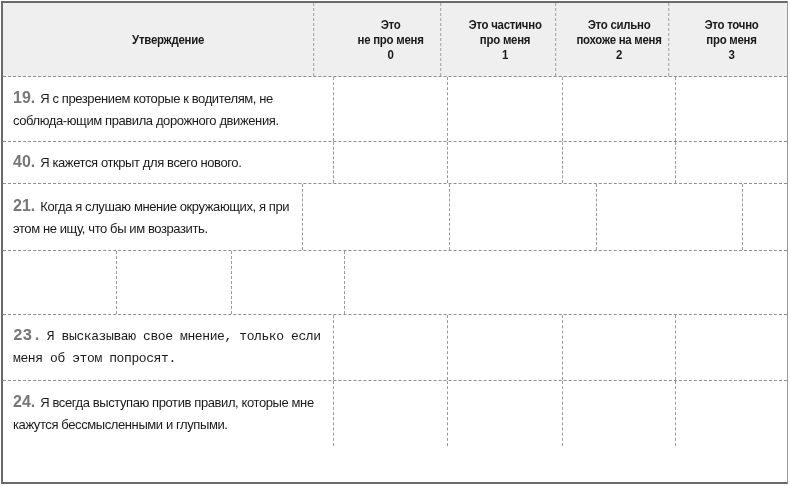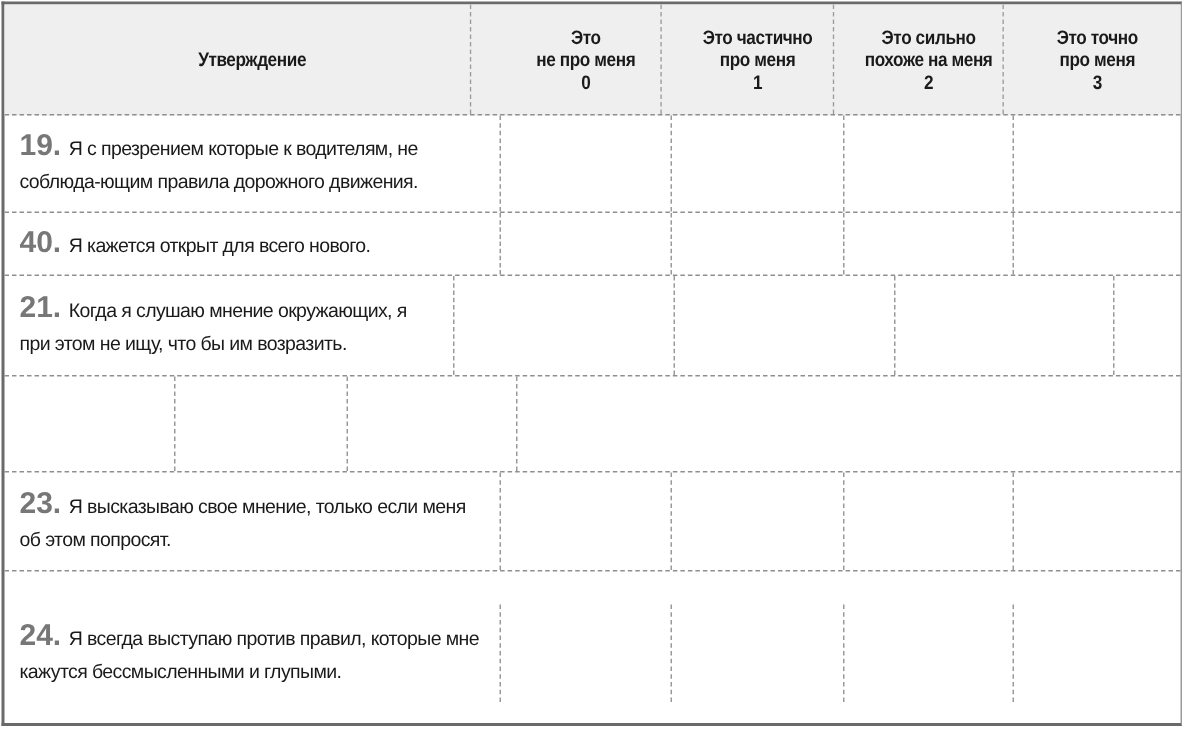--- a/index.html
+++ b/index.html
@@ -16,21 +16,21 @@
   .c0 { width: 331px; }
   .c1 { width: 114px; }
   .c2 { width: 115px; }
   .c3 { width: 113px; }
   .c4 { flex: 1; }
   .hcell { display: flex; align-items: center; justify-content: center; text-align: center;
     font-weight: bold; font-size: 13px; line-height: 15px; color: #1a1a1a; letter-spacing: -0.3px; transform: scaleX(0.88); }
   .hcell span { display: block; }
   .stmt { padding: 0 10px 0 10px; display: flex; align-items: center; }
   .stmt-text { font-size: 13px; line-height: 22px; color: #1a1a1a; letter-spacing: -0.4px; }
-  .num { font-weight: bold; color: #777777; font-size: 20px; margin-right: 5px; letter-spacing: 0; }
+  .num { font-weight: bold; color: #777777; font-size: 16px; margin-right: 5px; letter-spacing: 0; }
 </style>
 </head>
 <body>
 
 <div class="table">
   <div class="row hdr" style="top:0;height:74px;">
     <div class="cell c0 hcell">
         <span>Утверждение</span>
       </div>
     <div class="cell c1 hcell">
@@ -93,31 +93,31 @@
     <div class="cell c4"></div>
   </div>
 
   <div class="row" style="top:248px;height:64px;">
     <div class="cell c1"></div>
     <div class="cell c2"></div>
     <div class="cell c3"></div>
     <div class="cell c4"></div>
   </div>
 
-  <div class="row" style="top:312px;height:66px;">
+  <div class="row" style="top:312px;height:66px;font-family:Liberation Mono, monospace;">
     <div class="cell c0 stmt">
         <div class="stmt-text"><span class="num">23.</span><span>Я высказываю свое мнение, только если меня об этом попросят.</span></div>
       </div>
     <div class="cell c1"></div>
     <div class="cell c2"></div>
     <div class="cell c3"></div>
     <div class="cell c4"></div>
   </div>
 
-  <div class="row" style="top:400px;height:65px;">
+  <div class="row" style="top:378px;height:65px;">
     <div class="cell c0 stmt">
         <div class="stmt-text"><span class="num">24.</span><span>Я всегда выступаю против правил, которые мне кажутся бессмысленными и глупыми.</span></div>
       </div>
     <div class="cell c1"></div>
     <div class="cell c2"></div>
     <div class="cell c3"></div>
     <div class="cell c4"></div>
   </div>
 
 </div>

